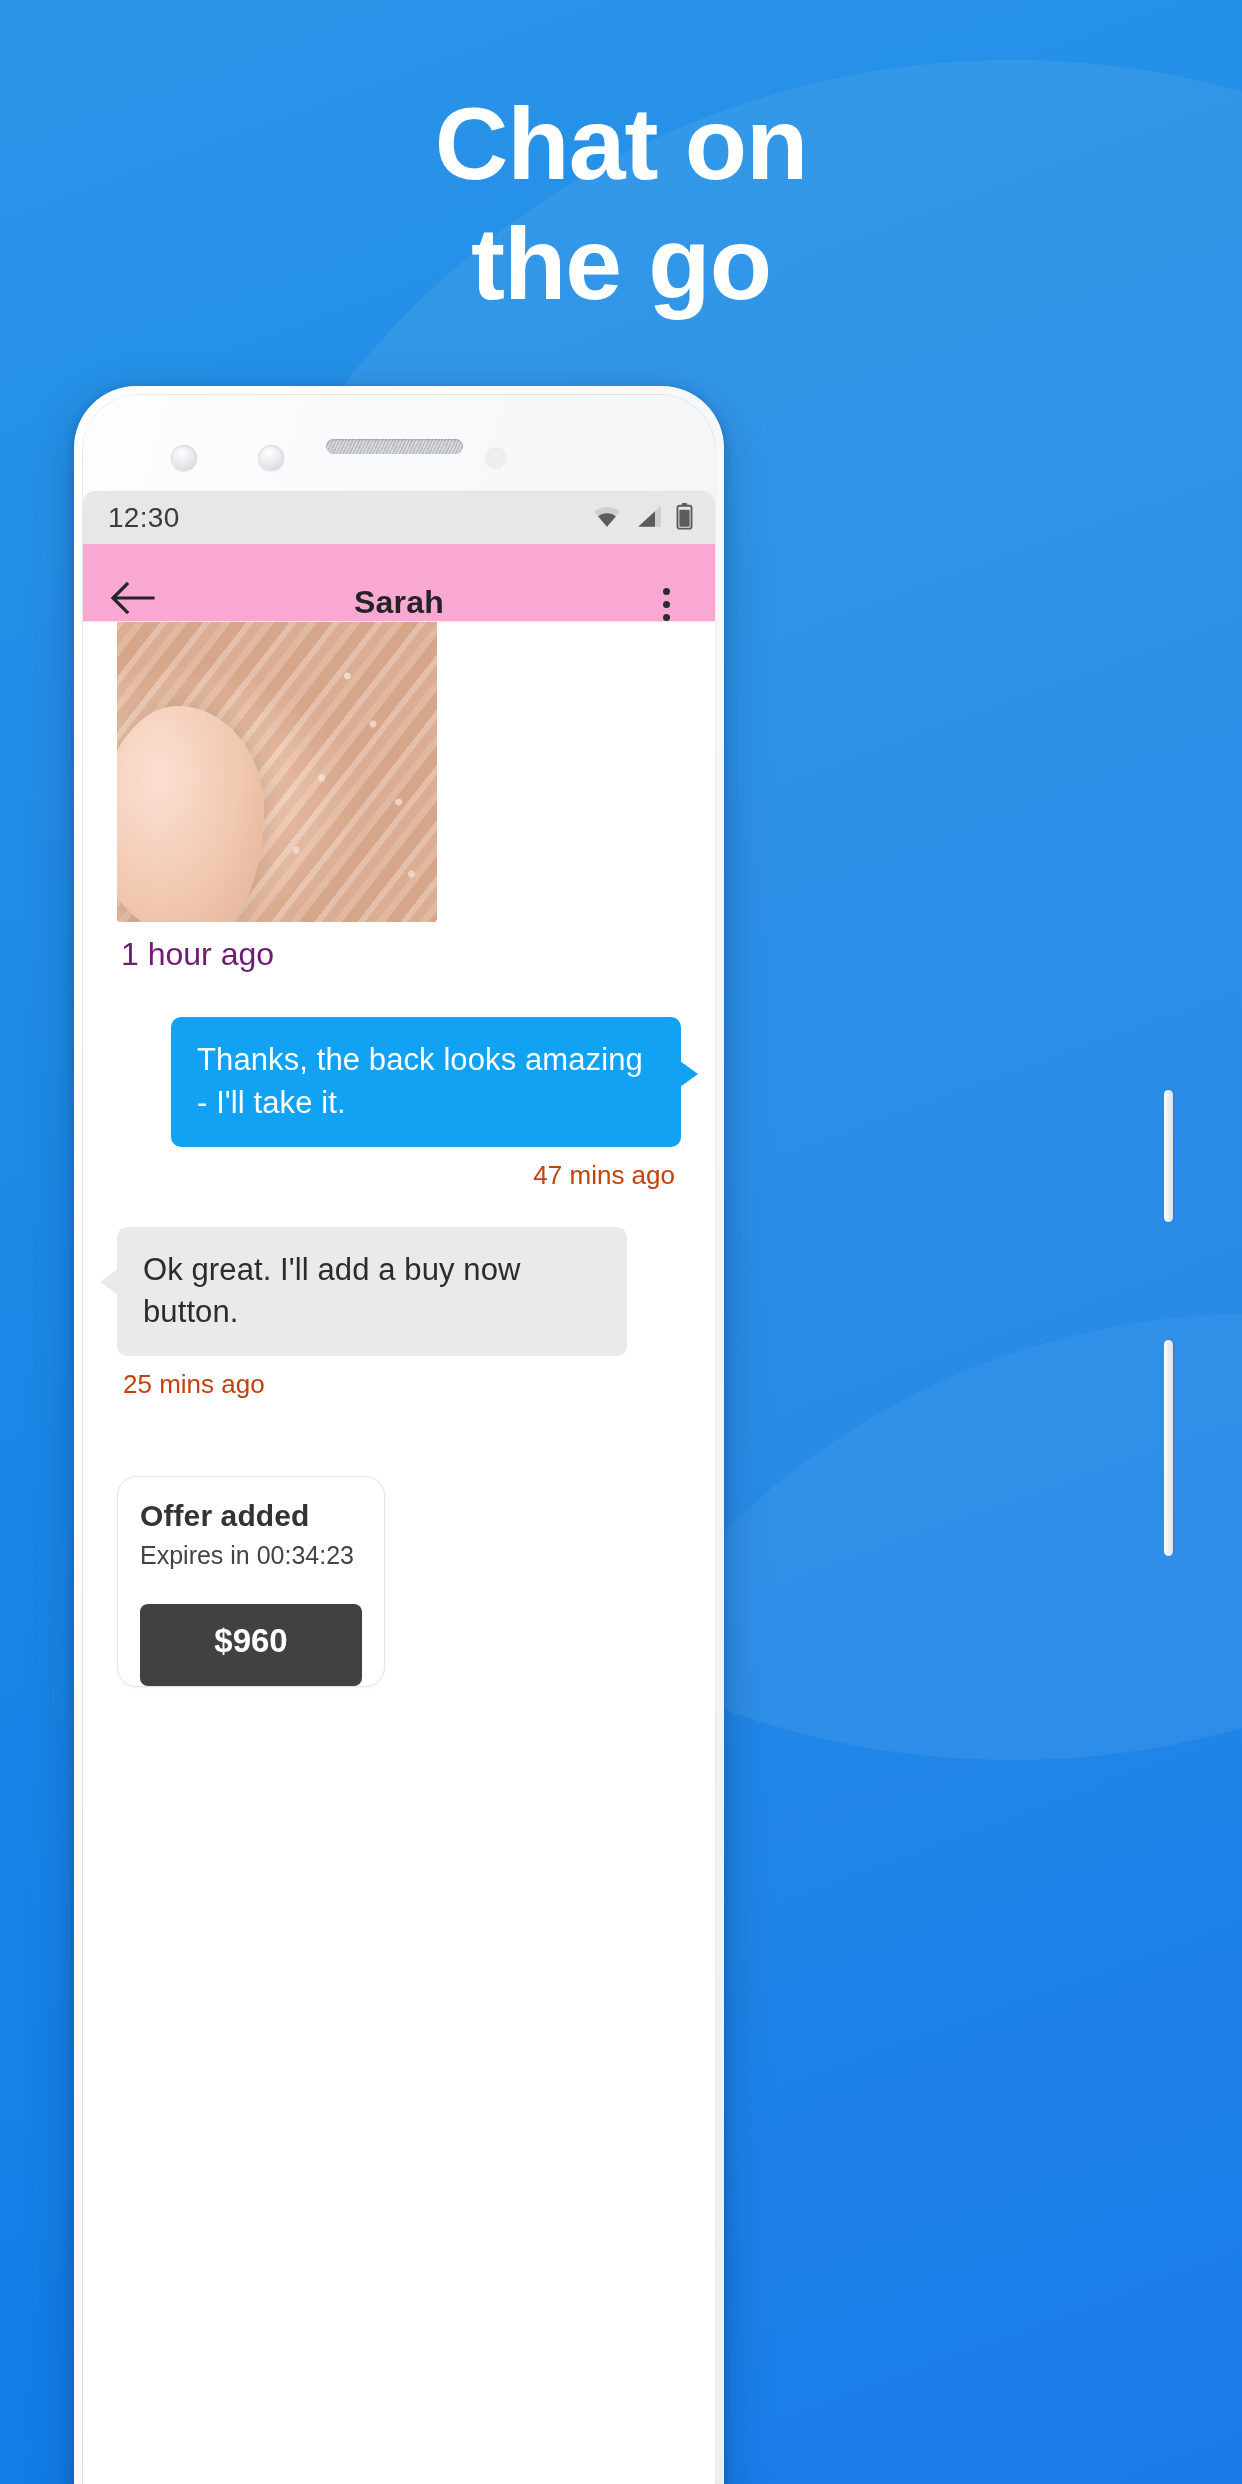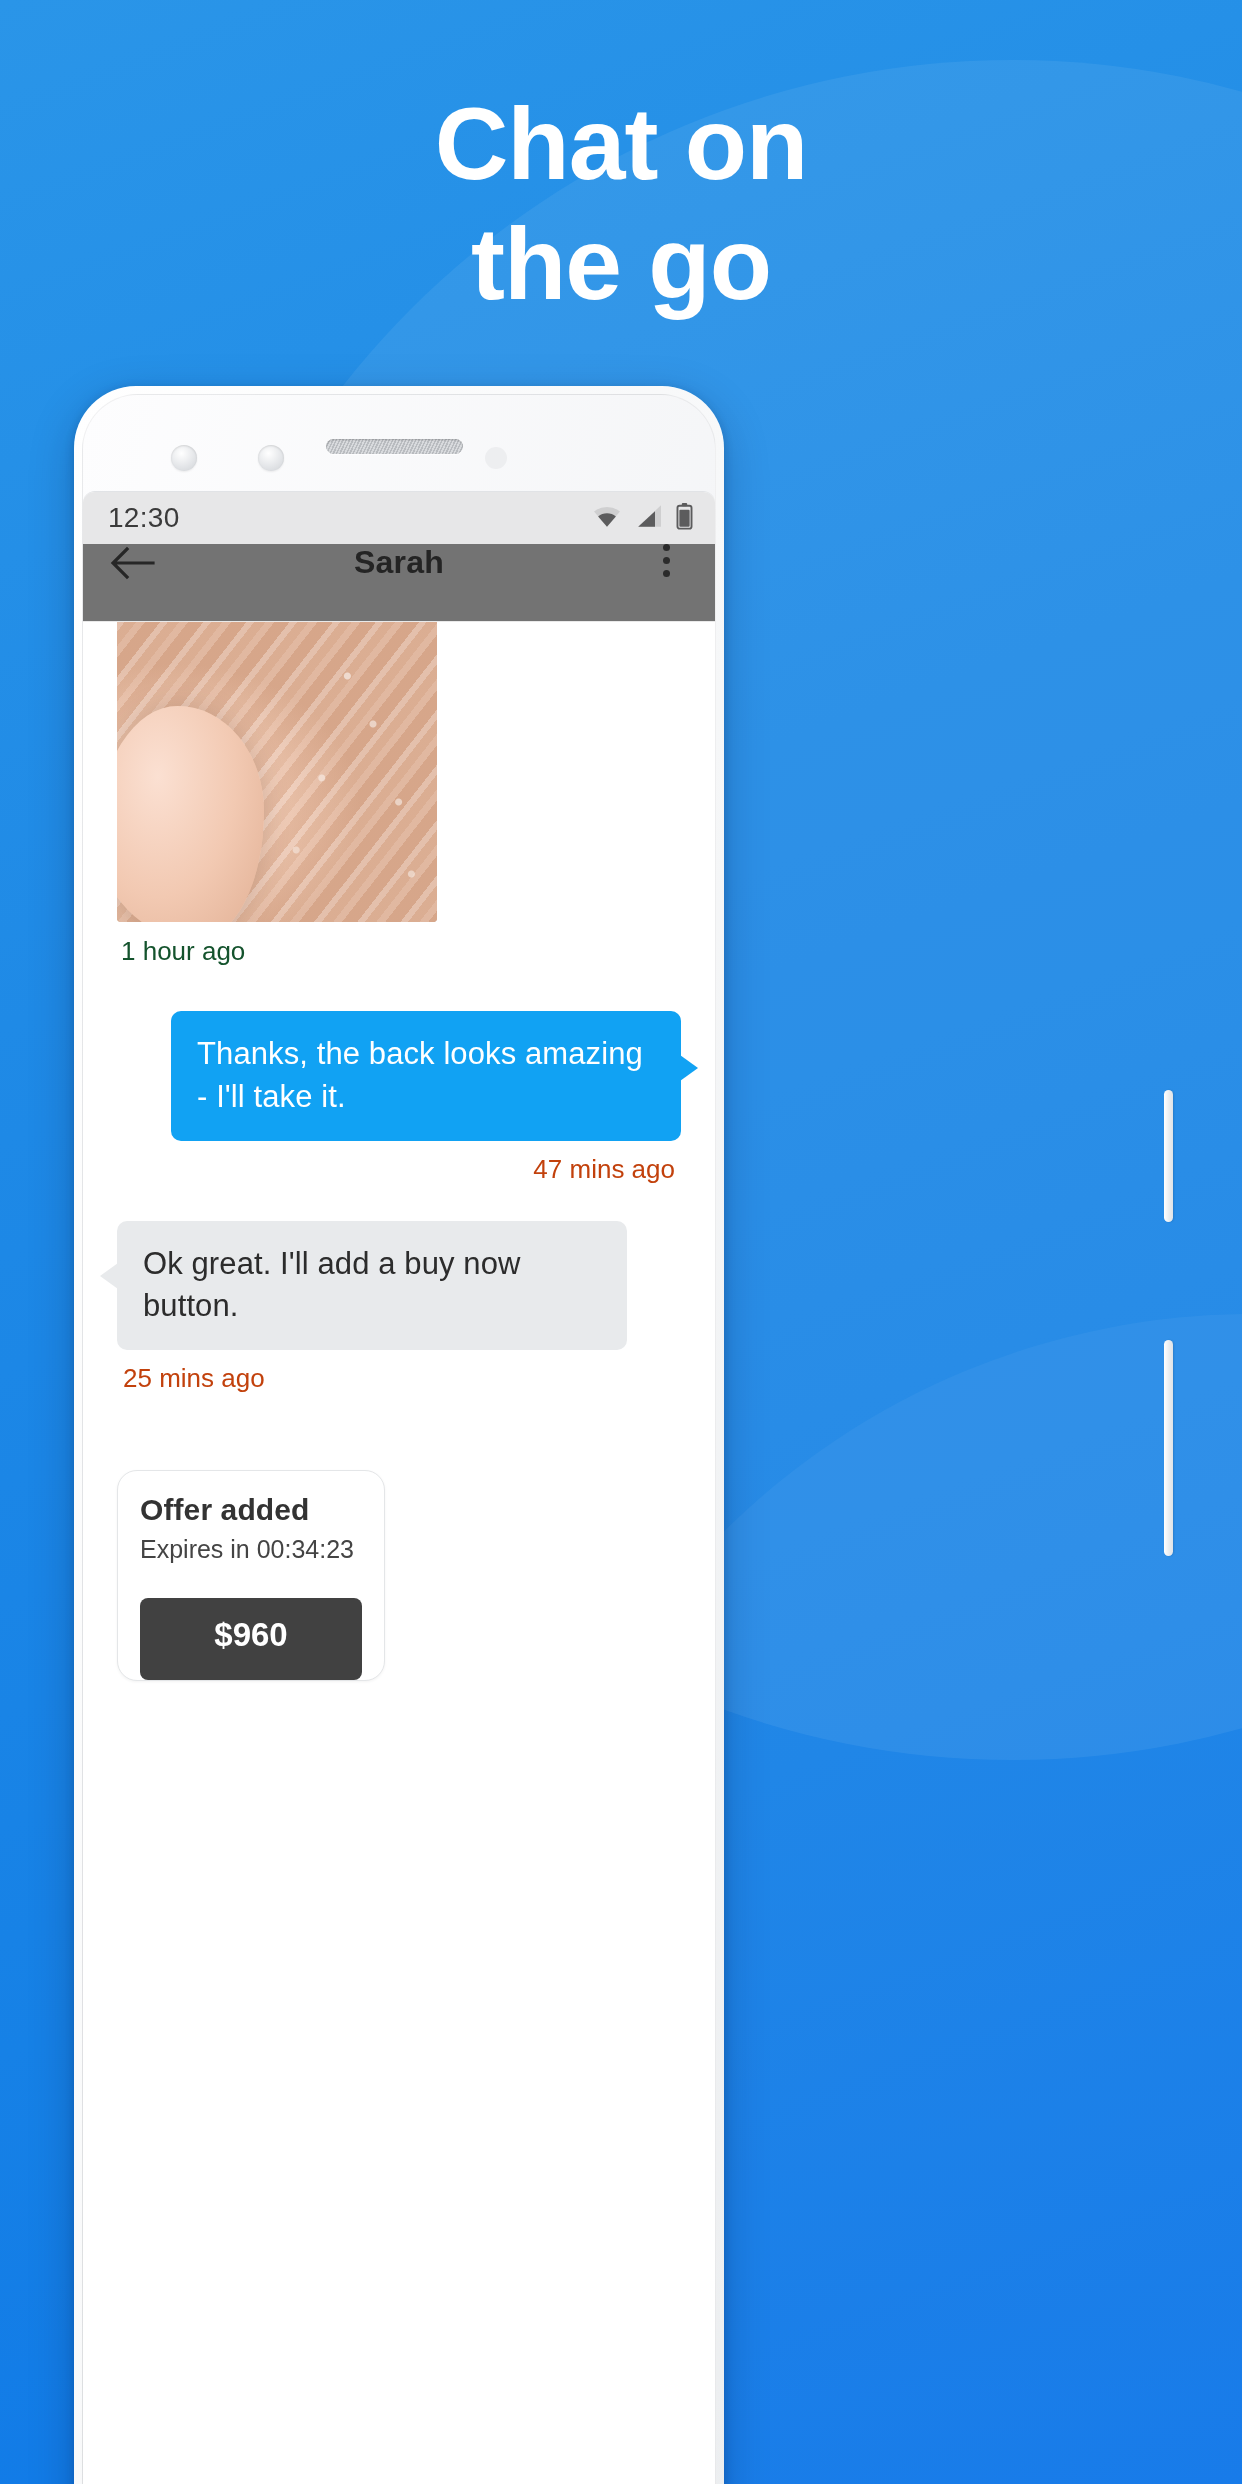--- a/index.html
+++ b/index.html
@@ -137,23 +137,23 @@
     font-size: 28px;
     color: #3b3b3b;
     font-weight: 400;
     letter-spacing: 0.3px;
   }
   .status-icons { display: flex; align-items: center; gap: 13px; }
 
   
   .appbar {
     height: 78px;
-    background: #737373;
+    background: #f9a8d4;
     display: flex;
-    align-items: flex-start;
+    align-items: flex-end;
     padding: 0 26px;
     border-bottom: 1px solid #e9e9e9;
     position: relative;
   }
   .back-btn { width: 54px; display:flex; align-items:center; }
   .appbar-title {
     position: absolute;
     left: 0; right: 0;
     text-align: center;
     font-size: 32px;
@@ -220,22 +220,22 @@
   .photo-art::after {
     content: "";
     position: absolute;
     left: -6%; top: 28%;
     width: 52%; height: 78%;
     border-radius: 48% 52% 40% 60% / 55% 45% 55% 45%;
     background: radial-gradient(ellipse at 36% 30%, #fbe0d2 0%, #f2c9b2 52%, #e0ae92 100%);
     box-shadow: 0 0 26px rgba(90,55,35,0.22);
   }
   .photo-caption {
-    font-size: 26px;
-    color: #14532d;
+    font-size: 32px;
+    color: #701a75;
     margin: 14px 0 0 4px;
   }
 
   
   .bubble {
     max-width: 510px;
     padding: 22px 26px;
     border-radius: 10px;
     font-size: 31px;
     line-height: 1.38;

